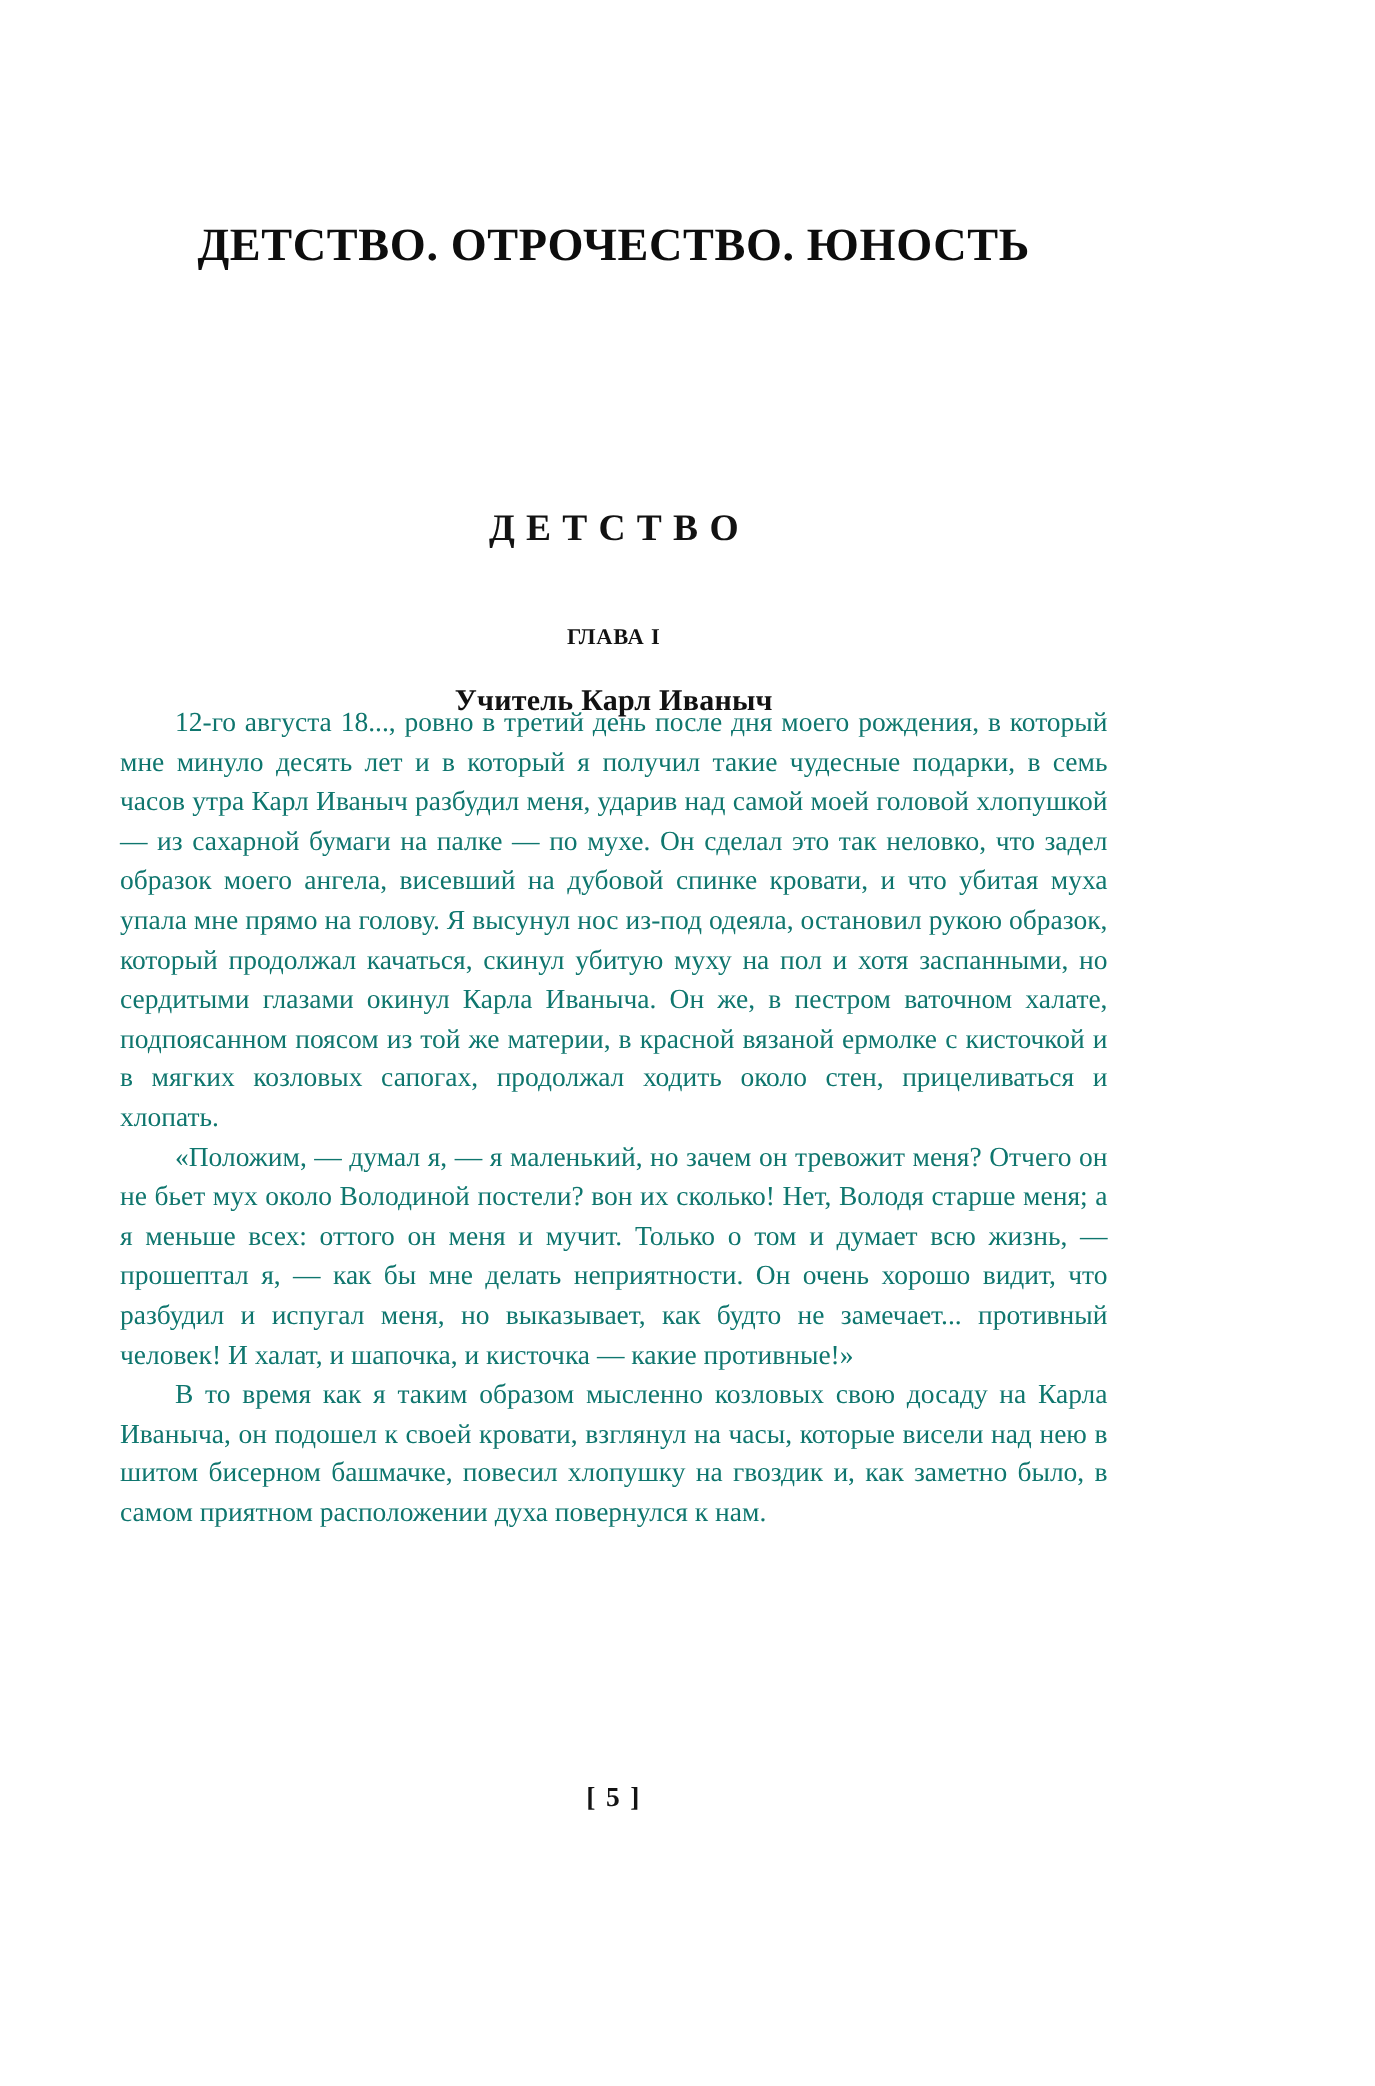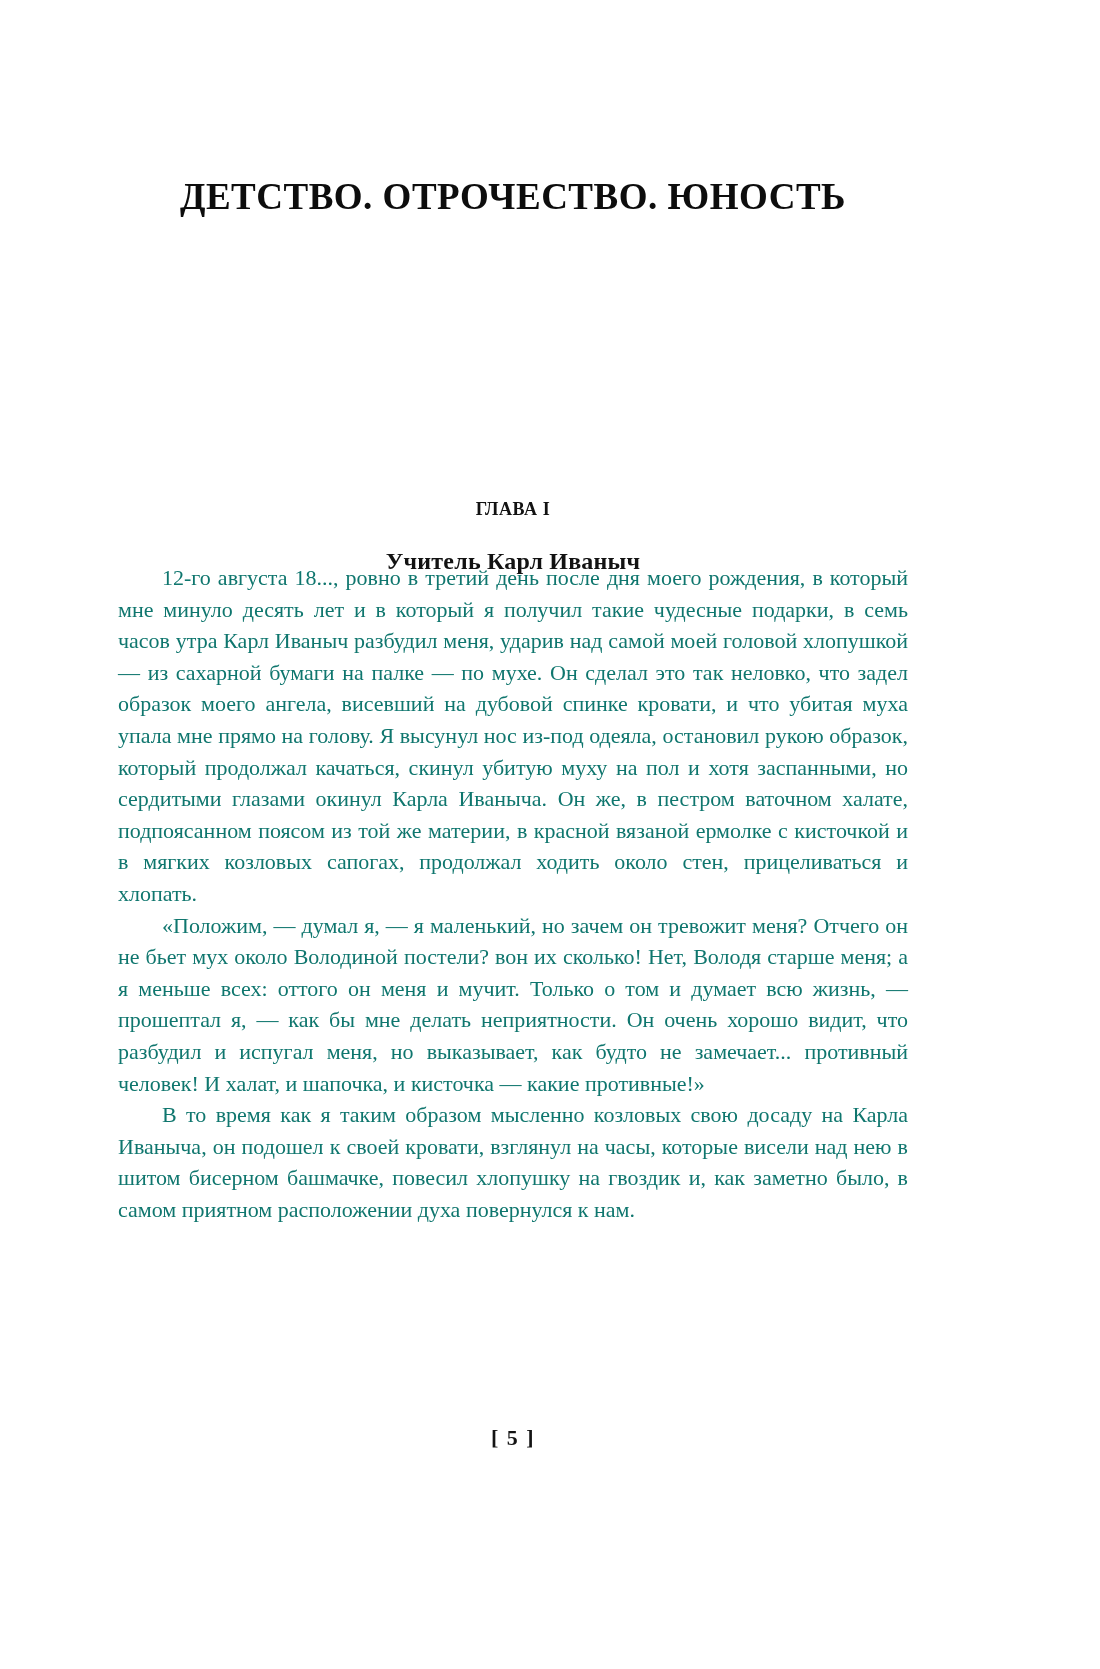--- a/index.html
+++ b/index.html
@@ -14,21 +14,21 @@
     height: 1669px;
     background: #ffffff;
     box-sizing: border-box;
     overflow: hidden;
     font-family: "Liberation Serif", "DejaVu Serif", serif;
     color: #141414;
   }
 
   .content {
     position: absolute;
-    left: 118px;
+    left: 96px;
     top: 0;
     width: 790px;
     height: 1591px;
   }
 
   
   .book-title {
     position: absolute;
     top: 152px;
     left: 0;
@@ -114,20 +114,21 @@
   }
 </style>
 </head>
 <body>
 
 <div class="page">
   <div class="content">
 
     <h1 class="book-title">ДЕТСТВО. ОТРОЧЕСТВО. ЮНОСТЬ</h1>
 
+    <h2 class="part-title">ДЕТСТВО</h2>
 
     <h3 class="chapter-number">ГЛАВА I</h3>
 
     <h4 class="chapter-subtitle">Учитель Карл Иваныч</h4>
 
     <div class="body-text">
       <p>12-го августа 18..., ровно в третий день после дня моего рождения, в который мне минуло десять лет и в который я получил такие чудесные подарки, в семь часов утра Карл Иваныч разбудил меня, ударив над самой моей головой хлопушкой — из сахарной бумаги на палке — по мухе. Он сделал это так неловко, что задел образок моего ангела, висевший на дубовой спинке кровати, и что убитая муха упала мне прямо на голову. Я высунул нос из-под одеяла, остановил рукою образок, который продолжал качаться, скинул убитую муху на пол и хотя заспанными, но сердитыми глазами окинул Карла Иваныча. Он же, в пестром ваточном халате, подпоясанном поясом из той же материи, в красной вязаной ермолке с кисточкой и в мягких козловых сапогах, продолжал ходить около стен, прицеливаться и хлопать.</p>
       <p>«Положим, — думал я, — я маленький, но зачем он тревожит меня? Отчего он не бьет мух около Володиной постели? вон их сколько! Нет, Володя старше меня; а я меньше всех: оттого он меня и мучит. Только о том и думает всю жизнь, — прошептал я, — как бы мне делать неприятности. Он очень хорошо видит, что разбудил и испугал меня, но выказывает, как будто не замечает... противный человек! И халат, и шапочка, и кисточка — какие противные!»</p>
       <p>В то время как я таким образом мысленно козловых свою досаду на Карла Иваныча, он подошел к своей кровати, взглянул на часы, которые висели над нею в шитом бисерном башмачке, повесил хлопушку на гвоздик и, как заметно было, в самом приятном расположении духа повернулся к нам.</p>
     </div>

